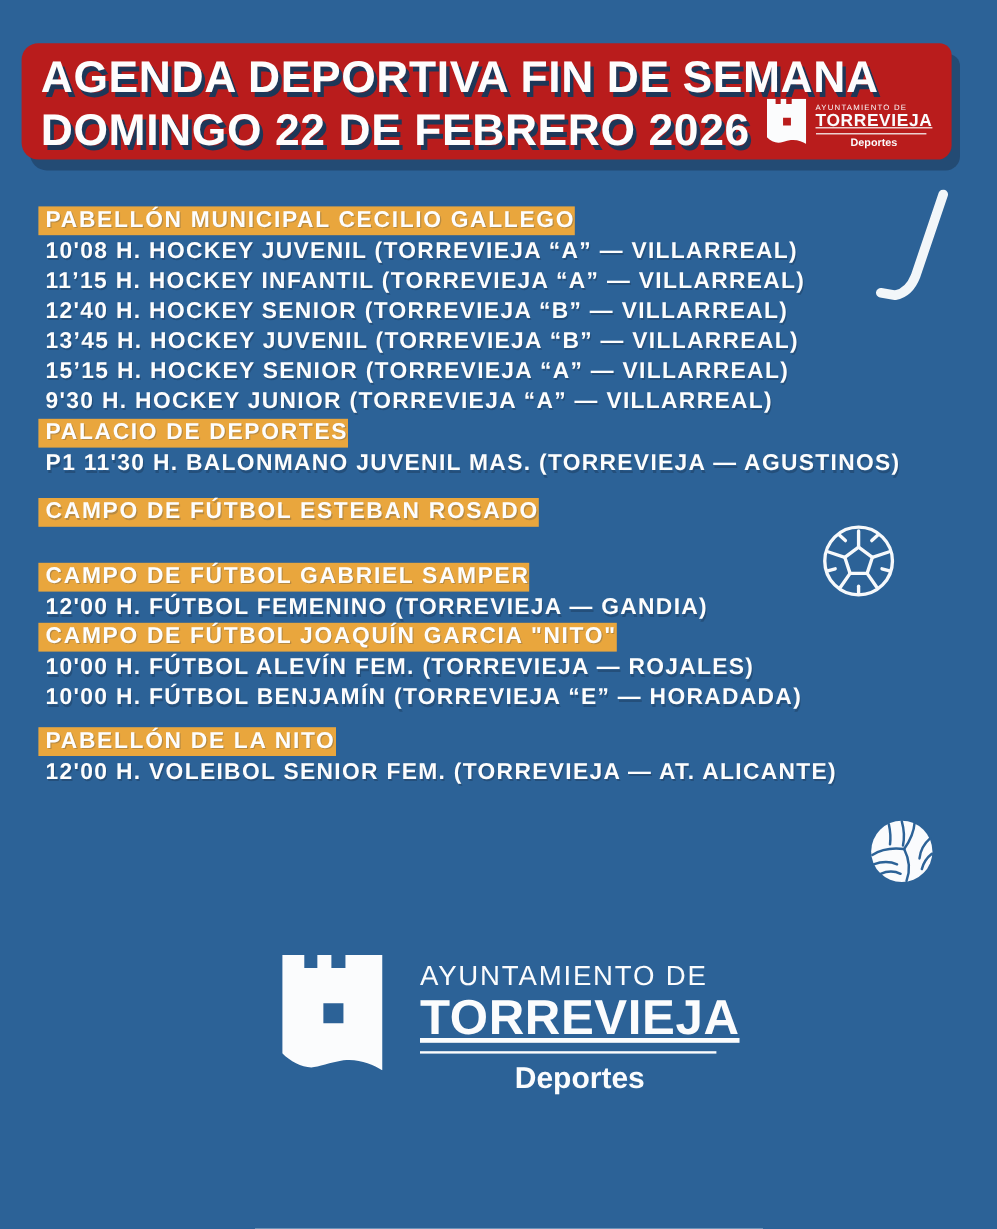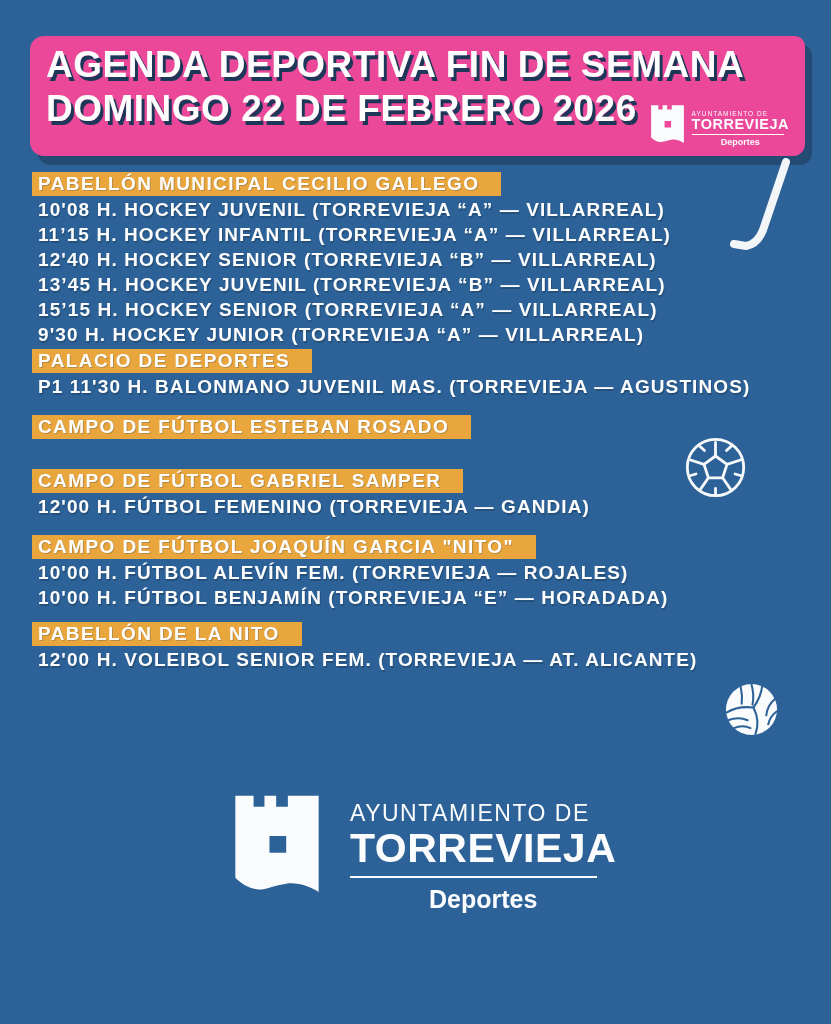--- a/index.html
+++ b/index.html
@@ -7,37 +7,37 @@
     position:relative;
     width:831px;height:1024px;
     background:#2C6297;
     overflow:hidden;
     font-family:"Liberation Sans","DejaVu Sans",sans-serif;
     font-weight:bold;
     -webkit-font-smoothing:antialiased;
   }
   
   .banner{
-    position:absolute;left:30px;top:36px;width:775px;height:120px;
-    background:#ec4899;
+    position:absolute;left:18px;top:36px;width:775px;height:97px;
+    background:#b91c1c;
     border-radius:14px 10px 12px 14px;
     box-shadow:7px 9px 0 rgba(30,56,88,.55);
   }
   .banner-text{
     position:absolute;left:16px;top:7px;
     color:#FDFDFD;
     font-size:37px;line-height:44px;letter-spacing:.5px;
     text-shadow:3px 4px 0 #1E3758;
     white-space:nowrap;
   }
   
   .brand{display:flex;align-items:flex-start;}
   .brand .wordmark{color:#FBFCFD;}
   .brand .w-top{letter-spacing:1px;white-space:nowrap;}
-  .brand .w-name{letter-spacing:.5px;white-space:nowrap;}
+  .brand .w-name{letter-spacing:.5px;white-space:nowrap;text-decoration:underline;}
   .brand .w-rule{background:#FBFCFD;}
   .brand .w-sub{white-space:nowrap;text-align:center;}
 
   .brand-sm{position:absolute;right:16px;bottom:9px;}
   .brand-sm .castle{width:33px;height:38px;margin-right:8px;}
   .brand-sm .wordmark{padding-top:5px;}
   .brand-sm .w-top{font-size:6.5px;font-weight:normal;}
   .brand-sm .w-name{font-size:14.5px;line-height:15px;}
   .brand-sm .w-rule{height:1px;width:92px;margin:2px 0 2px;}
   .brand-sm .w-sub{font-size:9px;}
@@ -49,29 +49,29 @@
   .brand-lg .w-name{font-size:41px;line-height:42px;}
   .brand-lg .w-rule{height:2px;width:247px;margin:7px 0 7px;}
   .brand-lg .w-sub{font-size:25px;}
 
   
   .content{position:absolute;left:32px;top:172px;}
   .section{margin:0;}
   .section:nth-child(1){margin-bottom:2px;}
   .section:nth-child(2){margin-bottom:16px;}
   .section:nth-child(3){margin-bottom:29px;}
-  .section:nth-child(4){margin-bottom:16px;}
+  .section:nth-child(4){margin-bottom:0;}
   .section:nth-child(5){margin-bottom:12px;}
   .venue{
     display:inline-block;
     background:#E9A63D;
     color:#FDFDFD;
     font-size:19px;line-height:21px;
     letter-spacing:1.4px;
-    padding:1px 22px 2px 6px;
+    padding:1px 0 2px 6px;
     margin-bottom:1px;
     white-space:nowrap;
     text-shadow:1px 1px 0 rgba(30,56,88,.25);
     text-align:center;
   }
   .event{
     color:#FDFDFD;
     font-size:19px;line-height:25px;
     letter-spacing:1.1px;
     padding-left:6px;

